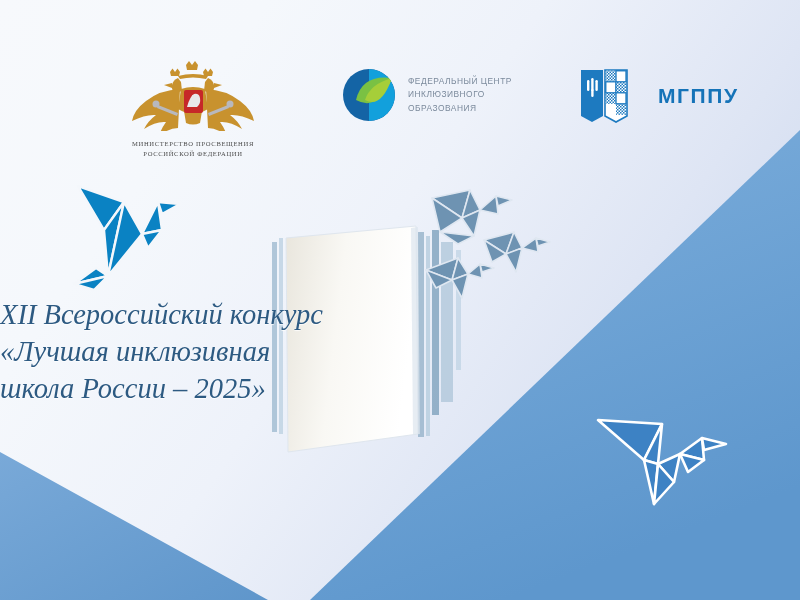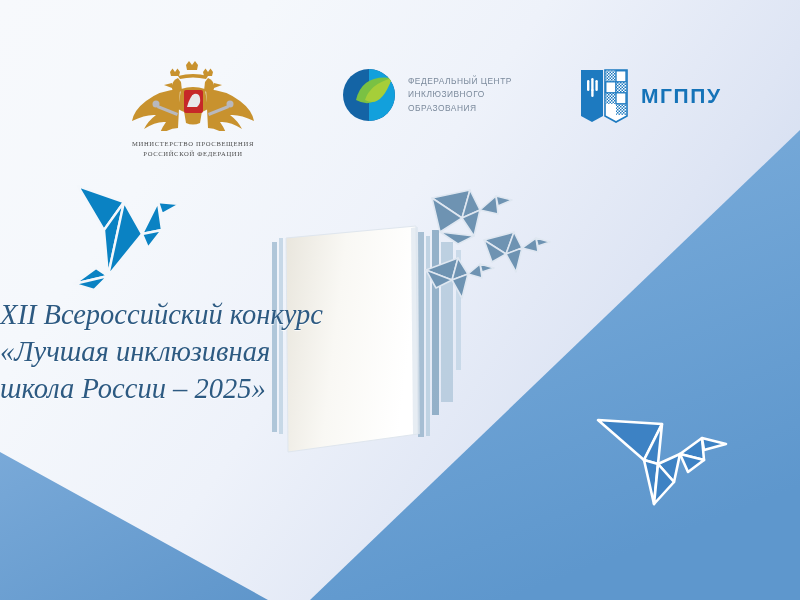--- a/index.html
+++ b/index.html
@@ -63,21 +63,21 @@
     font-size: 8.4px;
     line-height: 1.62;
     letter-spacing: 0.5px;
     color: #7b8a9c;
     text-transform: uppercase;
     white-space: pre-line;
     font-family: "Liberation Sans", sans-serif;
   }
 
   
-  #logo-mgppu { left: 578px; top: 28px; display: flex; align-items: center; gap: 11px; }
+  #logo-mgppu { left: 578px; top: 28px; display: flex; align-items: center; gap: 28px; }
   #logo-mgppu .shield { width: 52px; height: 58px; flex: 0 0 52px; }
   .mgppu-caption {
     font-size: 21px;
     font-weight: 700;
     letter-spacing: 1.6px;
     color: #1573b8;
     font-family: "Liberation Sans", sans-serif;
   }
 
   

